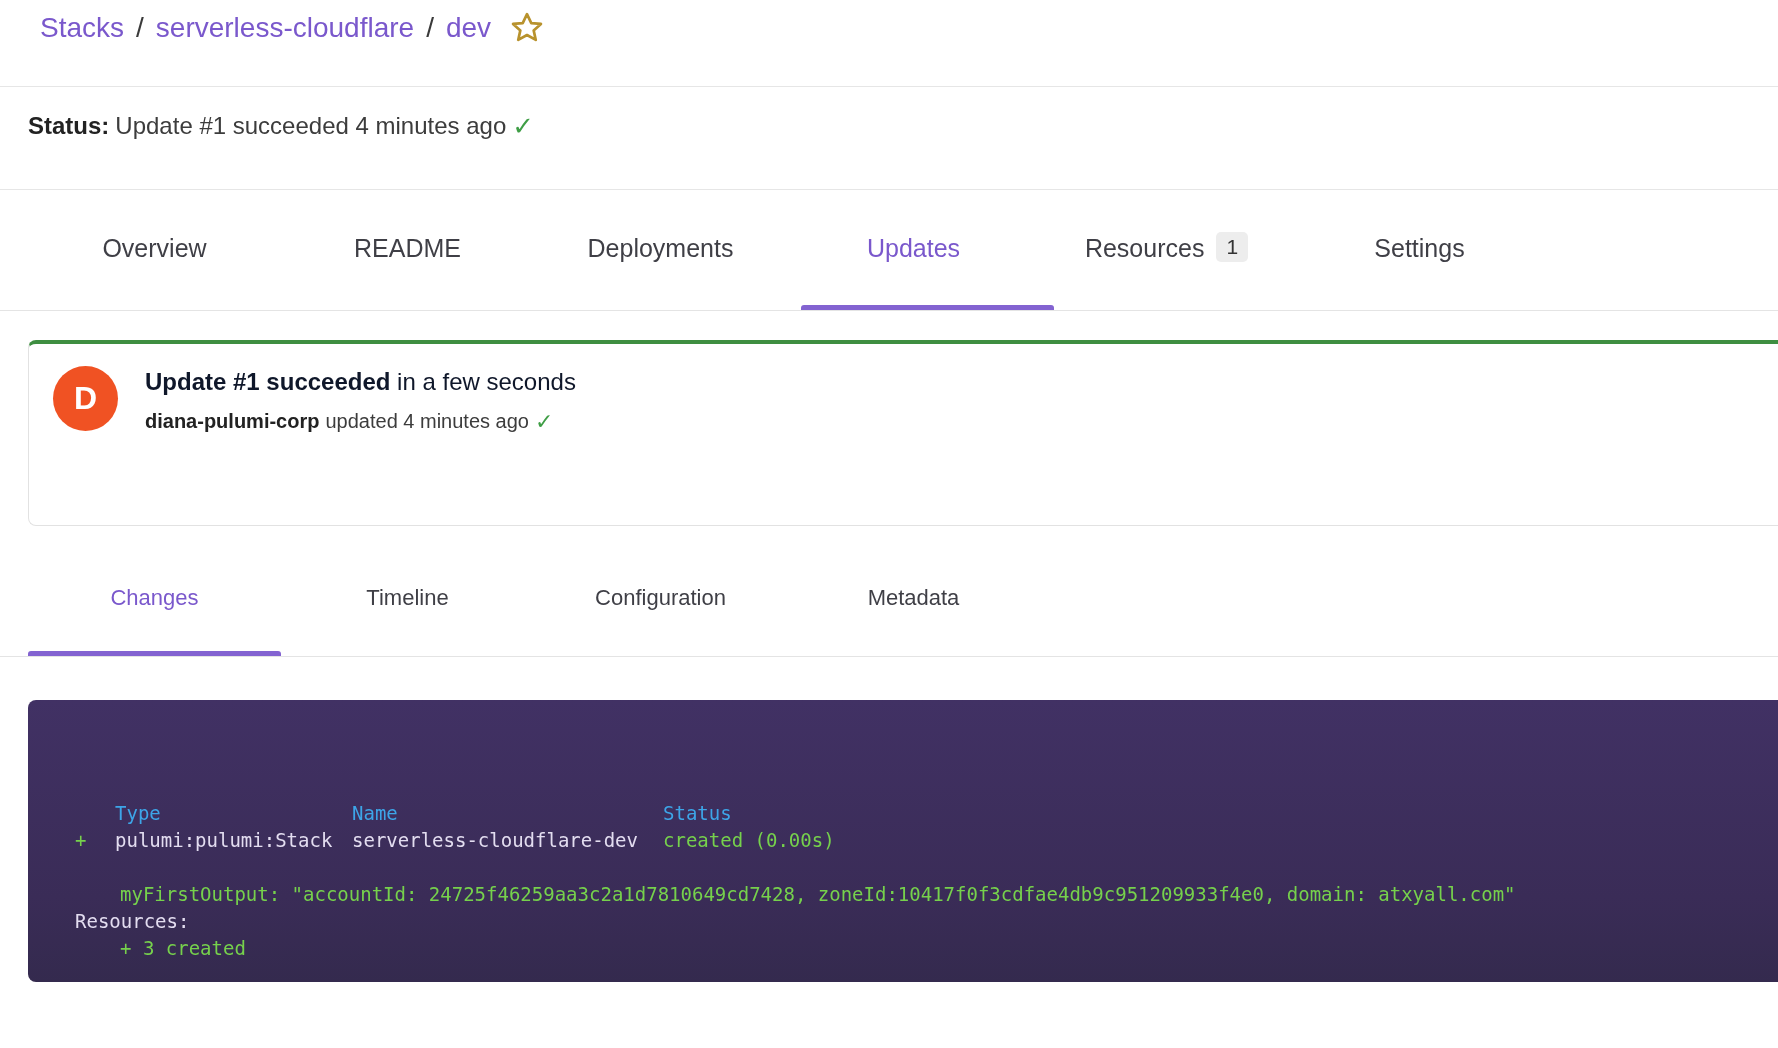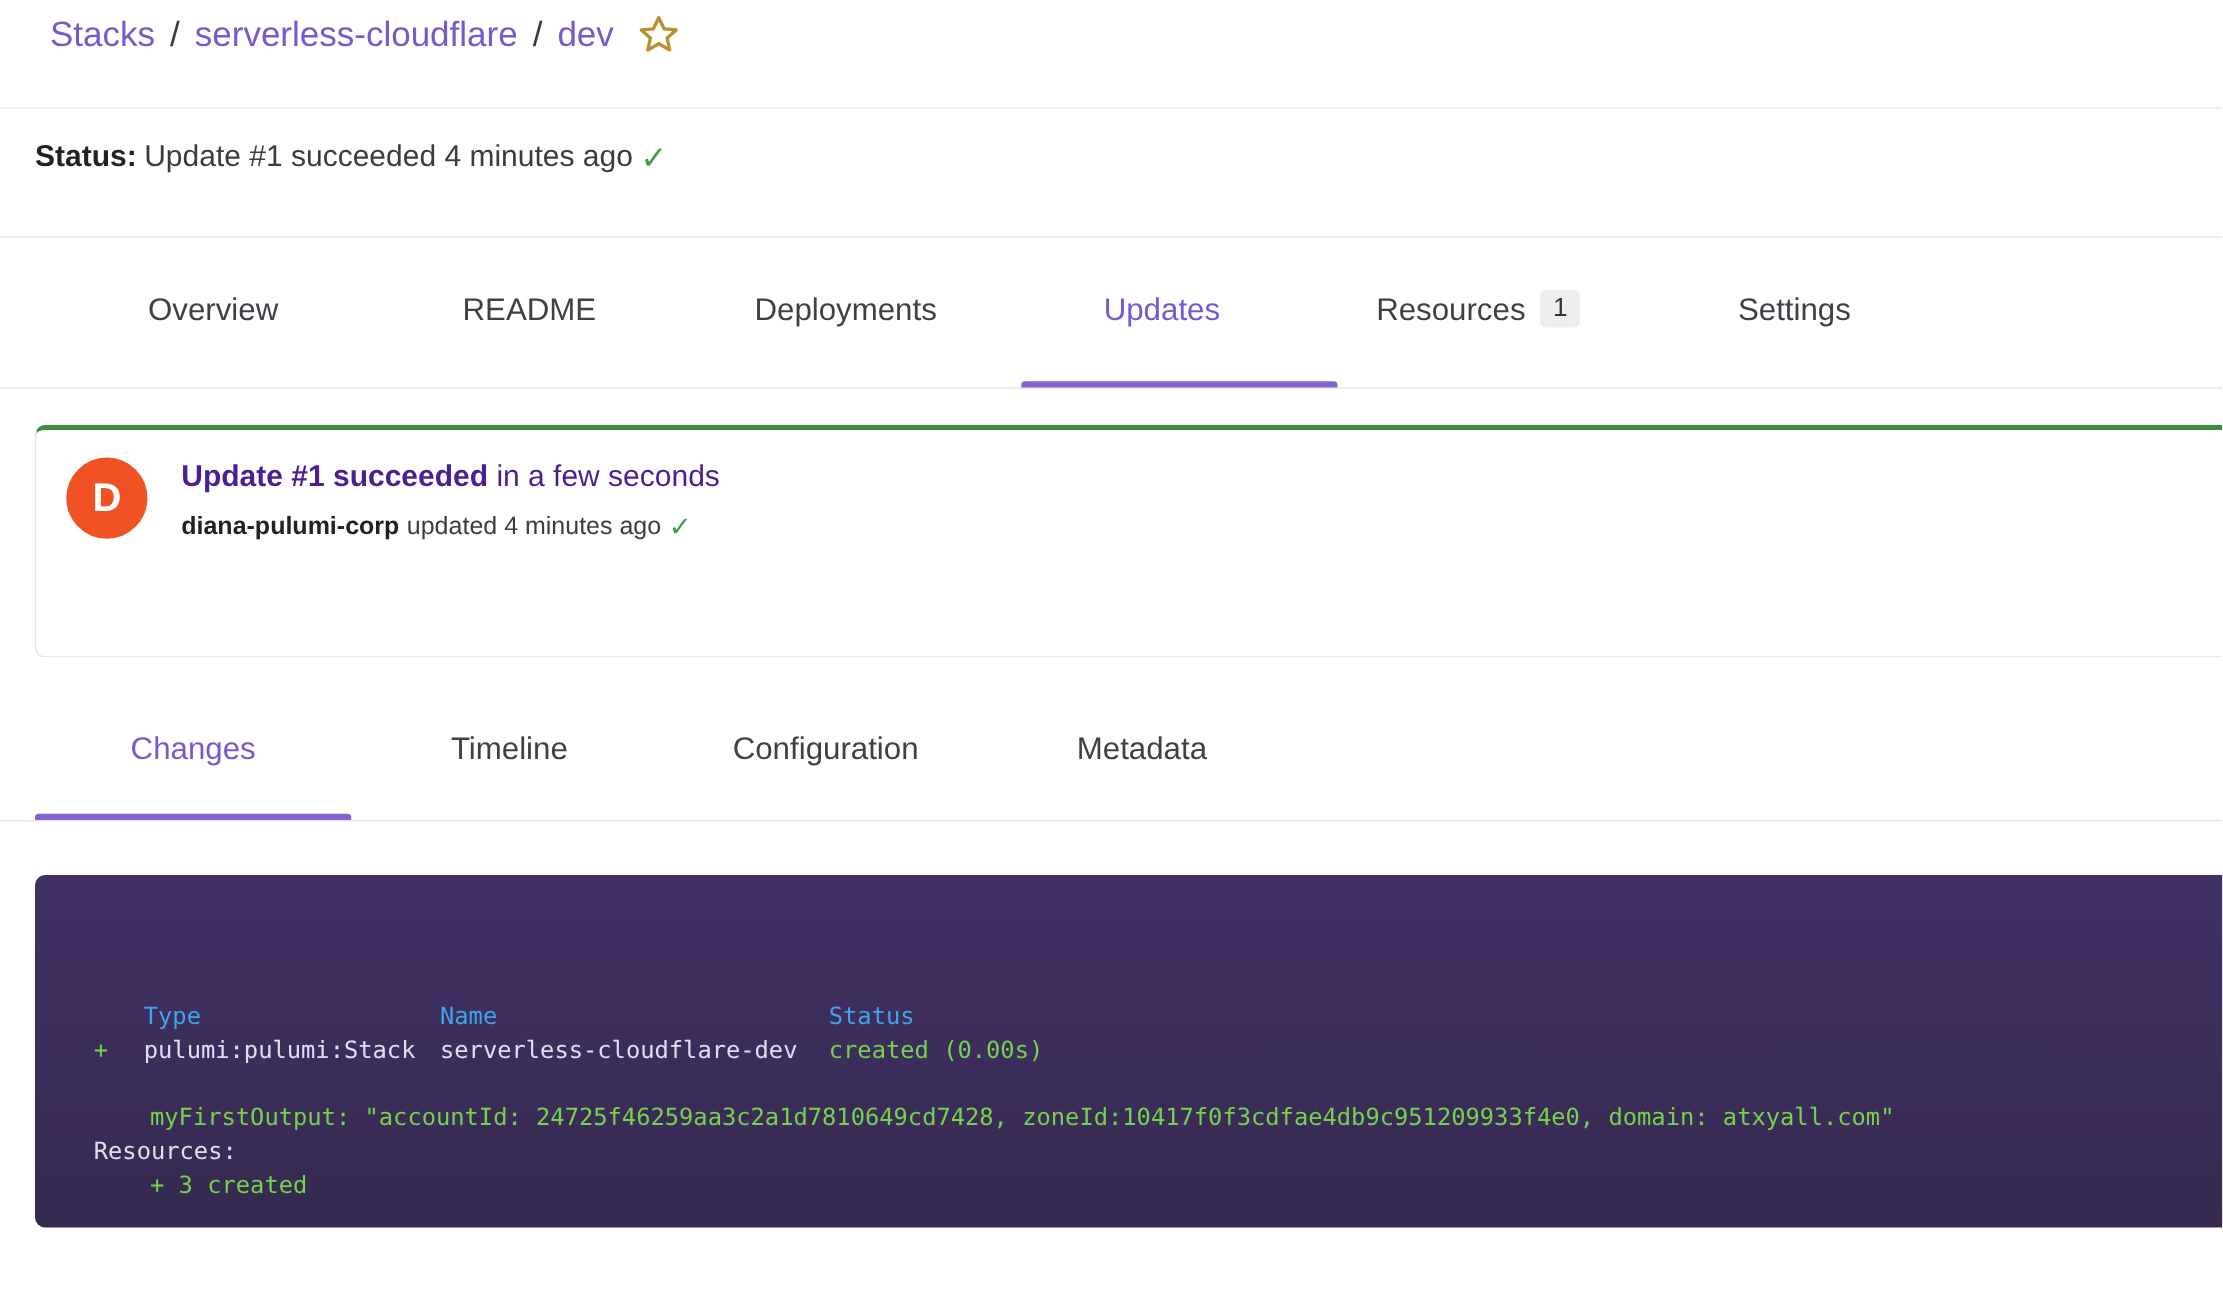--- a/index.html
+++ b/index.html
@@ -34,21 +34,21 @@
     display: flex; align-items: center; gap: 6px;
   }
   .status-line .b { font-weight: 700; color: #222; }
   .check { color: #3f9e46; font-size: 26px; line-height: 1; }
 
   
   .tabbar {
     position: absolute; left: 0; top: 189px; width: 1778px; height: 122px;
     border-bottom: 1px solid #e4e4e4;
   }
-  .tabbar-inner { position: absolute; left: 44px; top: 0; height: 100%; display: flex; text-align: right; }
+  .tabbar-inner { position: absolute; left: 28px; top: 0; height: 100%; display: flex; text-align: right; }
   .tab {
     position: relative; width: 253px; height: 100%;
     display: flex; align-items: flex-start; justify-content: center;
     padding-top: 45px;
     font-size: 25px; font-weight: 500; color: #3f3f46;
     cursor: pointer; white-space: nowrap;
   }
   .tab.active { color: #7a58cc; }
   .tab.active::after {
     content: ""; position: absolute; left: 14px; right: -14px; bottom: 0;
@@ -72,40 +72,40 @@
     border-right: none;
   }
   .avatar {
     position: absolute; left: 24px; top: 22px;
     width: 65px; height: 65px; border-radius: 50%;
     background: #f05223; color: #ffffff;
     display: flex; align-items: center; justify-content: center;
     font-size: 32px; font-weight: 700;
   }
   .card-text { position: absolute; left: 116px; top: 24px; }
-  .card-title { font-size: 24px; color: #4c1d95; }
+  .card-title { font-size: 24px; color: #0f172a; }
   .card-title .b { font-weight: 700; }
   .card-sub {
     margin-top: 14px; font-size: 20px; color: #3c3c3c;
     display: flex; align-items: center; gap: 6px;
   }
   .card-sub .b { font-weight: 700; color: #222; }
   .card-sub .check { font-size: 22px; }
 
   
   .subtabbar {
     position: absolute; left: 0; top: 555px; width: 1778px; height: 102px;
     border-bottom: 1px solid #e4e4e4;
   }
   .subtabbar-inner { position: absolute; left: 28px; top: 0; height: 100%; display: flex; }
   .subtab {
     position: relative; width: 253px; height: 100%;
     display: flex; align-items: flex-start; justify-content: center;
     padding-top: 30px;
-    font-size: 25px; font-weight: 500; color: #3f3f46;
+    font-size: 22px; font-weight: 500; color: #3f3f46;
     cursor: pointer; white-space: nowrap;
   }
   .subtab.active { color: #7a58cc; }
   .subtab.active::after {
     content: ""; position: absolute; left: 0; right: 0; bottom: 0;
     height: 5px; background: #8363d1; border-radius: 3px 3px 0 0;
   }
 
   
   .terminal {

